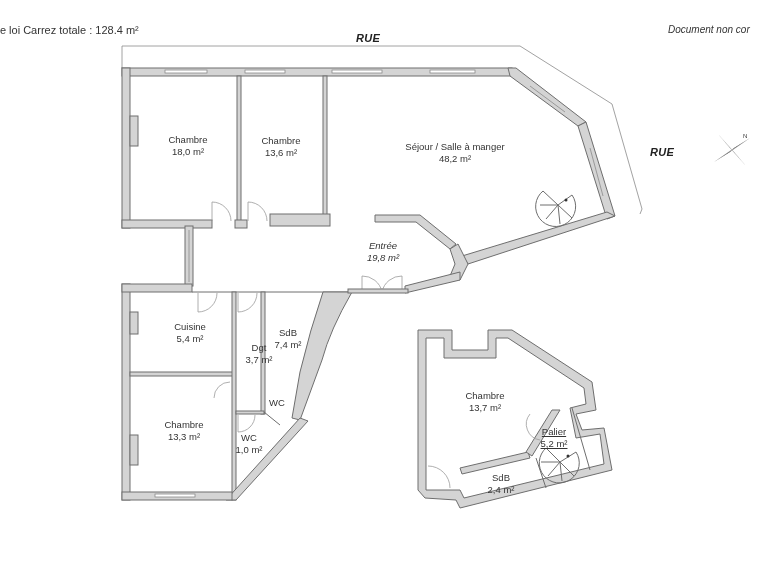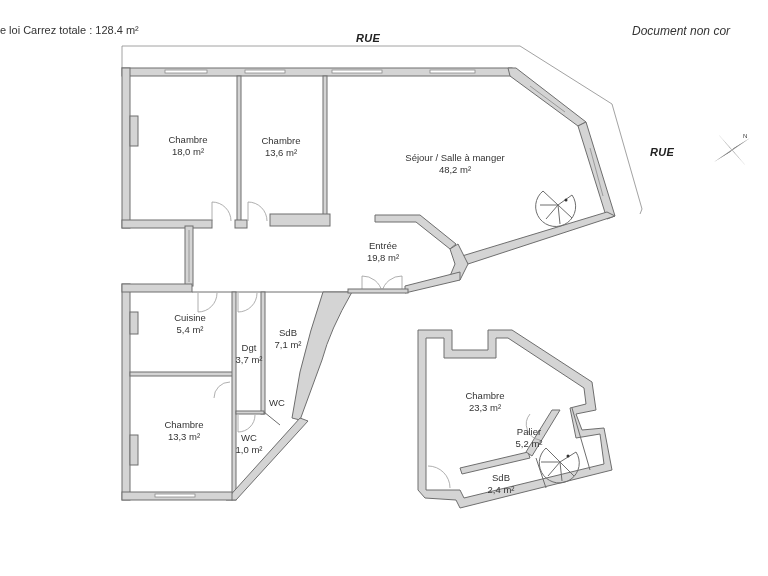--- a/index.html
+++ b/index.html
@@ -1,18 +1,18 @@
 <!DOCTYPE html>
 <html><head>
 <meta charset="utf-8">
 <style>
   html, body { margin:0; padding:0; background:#ffffff; }
   body { width:768px; height:576px; position:relative; overflow:hidden; font-family:"Liberation Sans", sans-serif; color:#333; }
   .hdr-left { position:absolute; left:-8px; top:24px; font-size:11px; color:#333; white-space:nowrap; }
-  .hdr-right { position:absolute; left:632px; top:24px; font-size:12px; font-style:italic; color:#333; white-space:nowrap; }
+  .hdr-right { position:absolute; left:668px; top:24px; font-size:10px; font-style:italic; color:#333; white-space:nowrap; }
   .street { position:absolute; font-size:11px; font-style:italic; font-weight:bold; color:#222; letter-spacing:0.3px; }
   .street-top { left:356px; top:32px; }
   .street-right { left:650px; top:146px; }
   svg.plan { position:absolute; left:0; top:0; }
   .wall { fill:#d4d4d4; stroke:#6e6e6e; stroke-width:1; }
   .thin { fill:none; stroke:#6e6e6e; stroke-width:1; }
   .ext { fill:none; stroke:#8a8a8a; stroke-width:0.8; }
   .win { fill:#ffffff; stroke:#8a8a8a; stroke-width:0.8; }
   .door { fill:none; stroke:#9a9a9a; stroke-width:0.8; }
   .lbl { position:absolute; text-align:center; font-size:9.5px; line-height:12px; color:#333; white-space:nowrap; transform:translateX(-50%); }
@@ -132,55 +132,55 @@
 </svg>
 
 <div class="lbl" style="left:188px;top:134px;">
   <div>Chambre</div>
   <div>18,0 m²</div>
 </div>
 <div class="lbl" style="left:281px;top:135px;">
   <div>Chambre</div>
   <div>13,6 m²</div>
 </div>
-<div class="lbl" style="left:455px;top:152px;">
+<div class="lbl" style="left:455px;top:141px;">
   <div>Séjour / Salle à manger</div>
   <div>48,2 m²</div>
 </div>
-<div class="lbl" style="left:383px;top:240px;">
+<div class="lbl" style="left:383px;top:240px;font-style:italic;">
   <div>Entrée</div>
   <div>19,8 m²</div>
 </div>
-<div class="lbl" style="left:190px;top:312px;">
+<div class="lbl" style="left:190px;top:321px;">
   <div>Cuisine</div>
   <div>5,4 m²</div>
 </div>
-<div class="lbl" style="left:249px;top:342px;">
+<div class="lbl" style="left:259px;top:342px;">
   <div>Dgt</div>
   <div>3,7 m²</div>
 </div>
 <div class="lbl" style="left:288px;top:327px;">
   <div>SdB</div>
-  <div>7,1 m²</div>
+  <div>7,4 m²</div>
 </div>
 <div class="lbl" style="left:277px;top:397px;">
   <div>WC</div>
 </div>
 <div class="lbl" style="left:184px;top:419px;">
   <div>Chambre</div>
   <div>13,3 m²</div>
 </div>
 <div class="lbl" style="left:249px;top:432px;">
   <div>WC</div>
   <div>1,0 m²</div>
 </div>
 <div class="lbl" style="left:485px;top:390px;">
   <div>Chambre</div>
-  <div>23,3 m²</div>
+  <div>13,7 m²</div>
 </div>
-<div class="lbl" style="left:529px;top:426px;">
+<div class="lbl" style="left:554px;top:426px;text-decoration:underline;">
   <div>Palier</div>
   <div>5,2 m²</div>
 </div>
 <div class="lbl" style="left:501px;top:472px;">
   <div>SdB</div>
   <div>2,4 m²</div>
 </div>
 
 </body></html>

